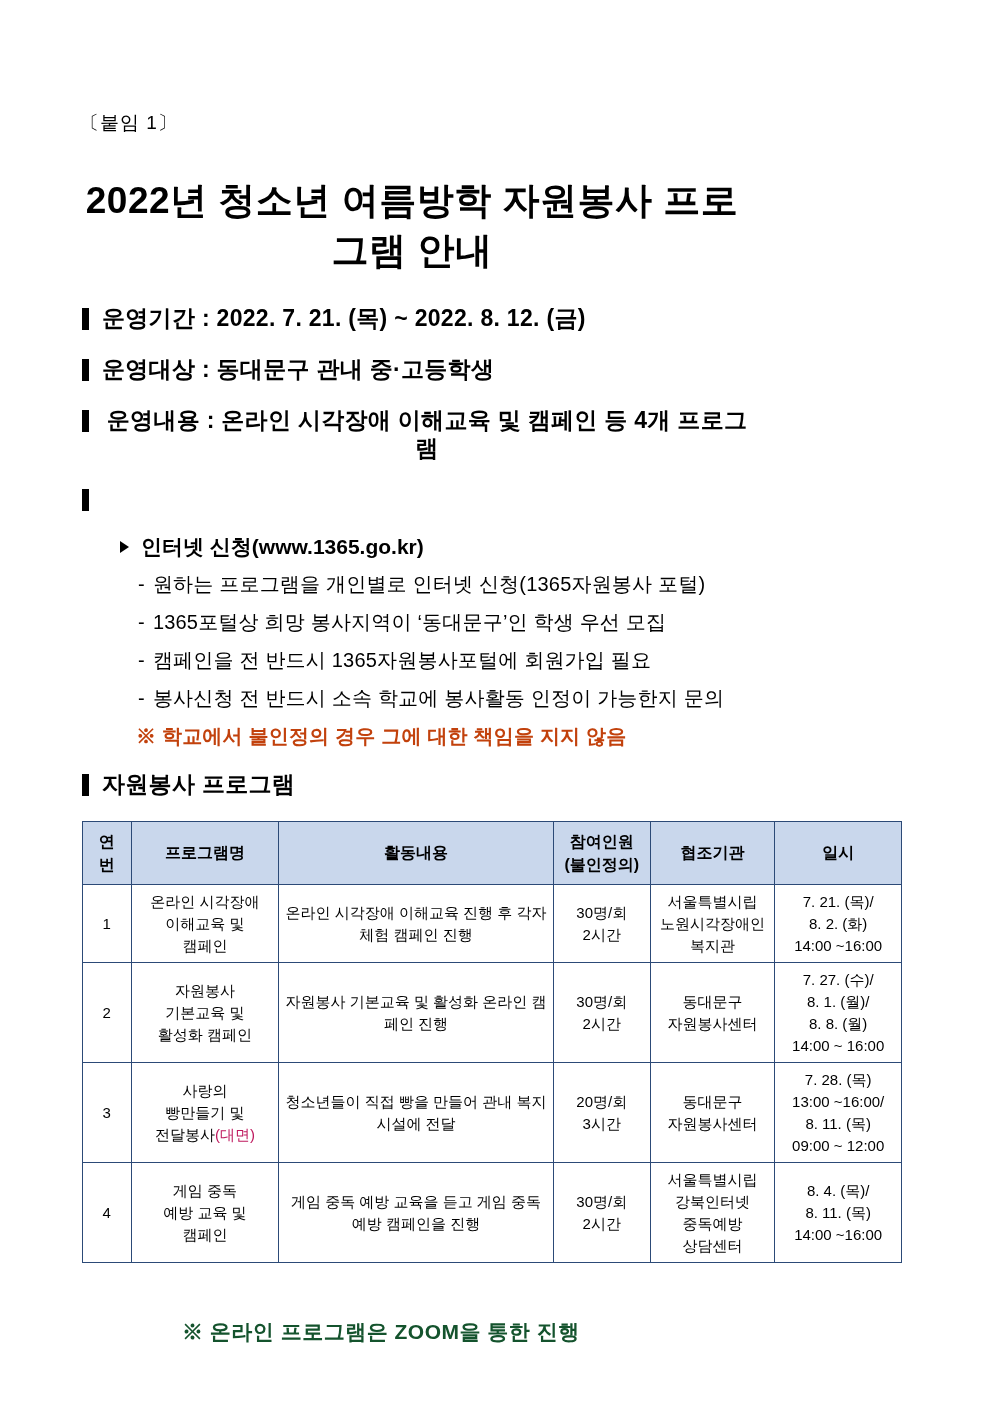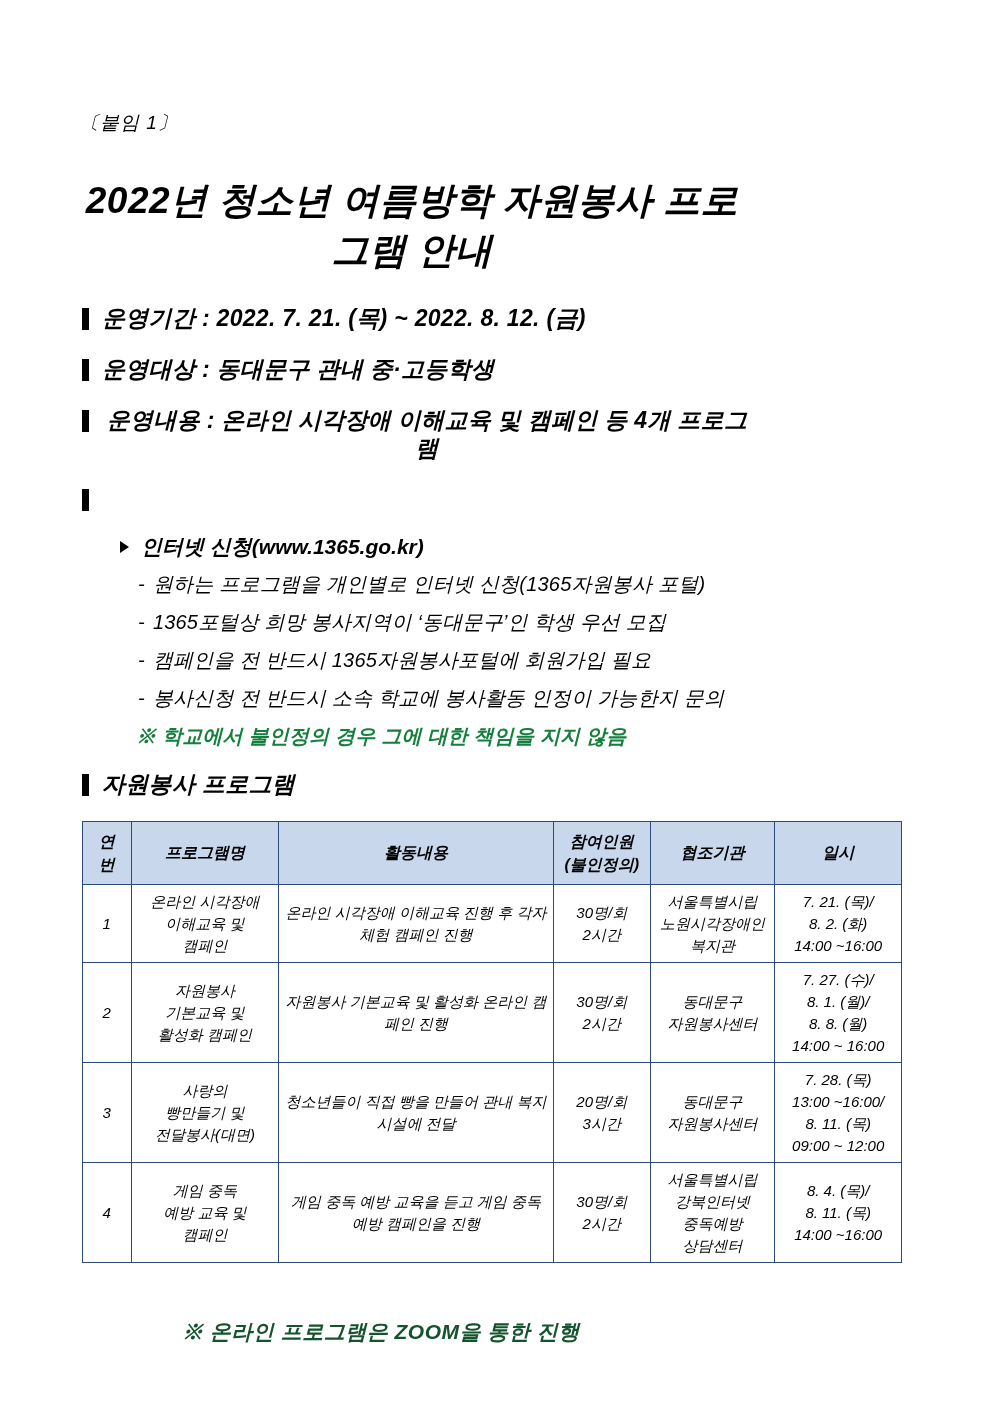--- a/index.html
+++ b/index.html
@@ -12,21 +12,20 @@
     height: 1403px;
     font-family: "Liberation Sans", sans-serif;
     color: #000000;
     position: relative;
     overflow: hidden;
   }
   .page {
     padding: 110px 72px 0 72px;
     box-sizing: border-box;
     width: 824px;
-    font-style: italic;
   }
   .attach-tag {
     font-size: 19px;
     letter-spacing: 1px;
     margin: 0 0 40px 8px;
     font-weight: 400;
   }
   .doc-title {
     text-align: center;
     font-size: 37px;
@@ -71,21 +70,21 @@
   }
   .dash-item {
     font-size: 20px;
     margin: 0 0 11px 66px;
     letter-spacing: 0.2px;
   }
   .dash-item .dash { margin-right: 8px; }
   .warn {
     font-size: 20px;
     font-weight: bold;
-    color: #15803d;
+    color: #c2410c;
     margin: 4px 0 6px 64px;
     letter-spacing: 0.2px;
   }
   .section-gap { height: 14px; }
 
   table.program {
     border-collapse: collapse;
     width: 820px;
     margin: 12px 0 0 10px;
     table-layout: fixed;
@@ -109,21 +108,21 @@
     padding-left: 10px;
     padding-right: 10px;
     font-size: 15.5px;
     line-height: 1.55;
   }
   td.name { font-size: 15.5px; line-height: 1.55; }
   td.org  { font-size: 14.5px; line-height: 1.5; }
   td.date { font-size: 14px; line-height: 1.55; }
   td.ppl  { font-size: 15.5px; line-height: 1.55; }
   td.no   { font-size: 16px; }
-  .red-note { color: #000000; }
+  .red-note { color: #be185d; }
 
   .footer-note {
     font-size: 21px;
     font-weight: bold;
     color: #14532d;
     margin: 55px 0 0 110px;
     letter-spacing: 0.5px;
   }
   .col-no   { width: 46px; }
   .col-name { width: 140px; }

